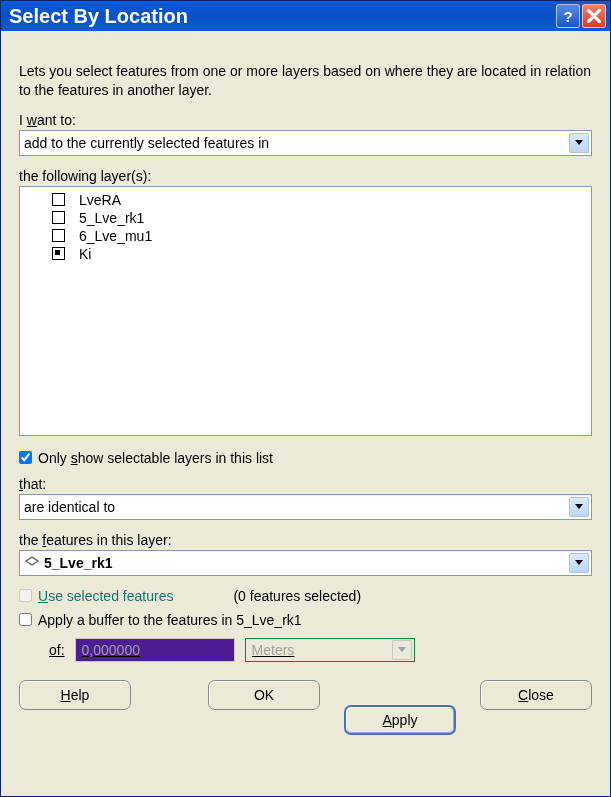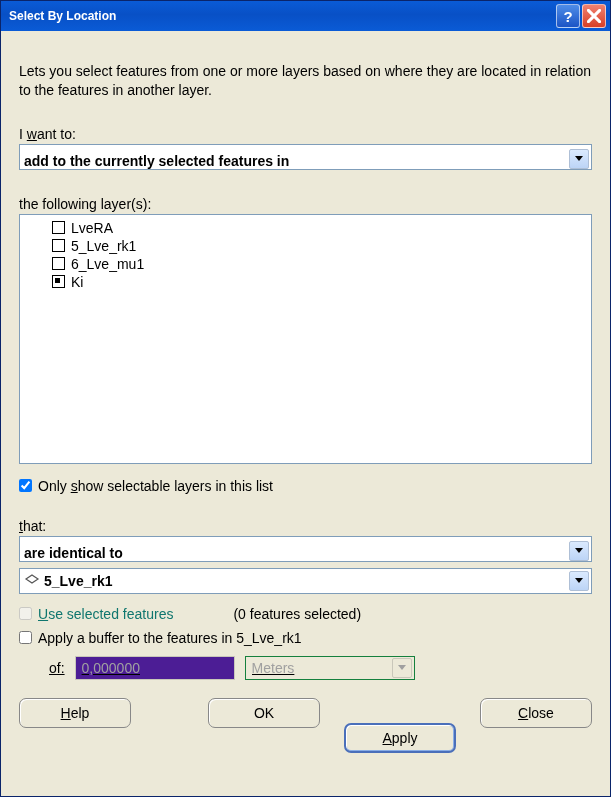--- a/index.html
+++ b/index.html
@@ -23,21 +23,21 @@
   .titlebar {
     height: 30px;
     background: linear-gradient(to bottom, #0a5bd6 0%, #0850c6 45%, #0a5bd6 100%);
     display: flex;
     align-items: center;
     padding: 0 4px 0 8px;
   }
   .titlebar-title {
     color: #fff;
     font-weight: bold;
-    font-size: 12px;
+    font-size: 20px;
     flex: 1;
   }
   .titlebar-btn {
     width: 24px;
     height: 24px;
     margin-left: 2px;
     border-radius: 3px;
     display: flex;
     align-items: center;
     justify-content: center;
@@ -52,32 +52,31 @@
   .content {
     flex:1;
     padding: 31px 18px 14px 18px;
     display:flex;
     flex-direction:column;
     color:#000;
     font-family: Verdana, Tahoma, sans-serif;
     font-size: 14px;
   }
   .desc { margin-bottom: 6px; line-height:1.35; }
-  .label { margin-top: 20px; margin-bottom:2px; }
+  .label { margin-top: 6px; margin-bottom:2px; }
   .underline { text-decoration: underline; }
   .select {
     width: 100%;
     height: 26px;
     background:#fff;
     border:1px solid #7f9db9;
     display:flex;
-    align-items:flex-end;
+    align-items:center;
     padding:0 2px 0 4px;
     margin-bottom:6px;
-    font-weight:bold;
   }
   .select-text { flex:1; white-space:nowrap; overflow:hidden; }
   .select-drop {
     width:20px;height:20px;
     background: linear-gradient(to bottom,#dbeafe,#bcd4f6);
     border:1px solid #aebfd6;
     display:flex;align-items:center;justify-content:center;
     border-radius:2px;
   }
   .select-drop.disabled {
@@ -90,20 +89,21 @@
     background:#fff;
     border:1px solid #7f9db9;
     overflow:auto;
     padding:4px 6px;
     margin-bottom:10px;
   }
   .layer-row {
     display:flex;align-items:center;
     padding:1px 0;
     font-size:14px;
+    gap:8px;
   }
   .layer-row .chk {
     width:13px;height:13px;margin:0 6px 0 26px;
     appearance:none;border:1px solid #000;position:relative;background:#fff;
   }
   .layer-row .chk:checked::after {
     content:"";position:absolute;left:2px;top:-1px;width:5px;height:8px;
     border:solid #000;border-width:0 2px 2px 0;transform:rotate(40deg);
   }
   .layer-row .chk.boxmark:checked::after {
@@ -225,20 +225,23 @@
     </div>
     <div class="select">
       <div class="select-text">are identical to</div>
       <div class="select-drop">
         <svg width="8" height="5" viewBox="0 0 8 5">
             <path d="M0 0 L4 5 L8 0 Z" fill="#000"></path>
           </svg>
       </div>
     </div>
 
+    <div class="label">
+      <span>the </span><span class="underline">f</span><span>eatures in this layer:</span>
+    </div>
     <div class="feat-select">
       <div class="feat-icon">
         <svg width="16" height="16" viewBox="0 0 16 16">
             <path d="M8 2 L14 6 L8 10 L2 6 Z" fill="none" stroke="#555" stroke-width="1.2"></path>
           </svg>
       </div>
       <div class="feat-text">5_Lve_rk1</div>
       <div class="select-drop">
         <svg width="8" height="5" viewBox="0 0 8 5">
             <path d="M0 0 L4 5 L8 0 Z" fill="#000"></path>

